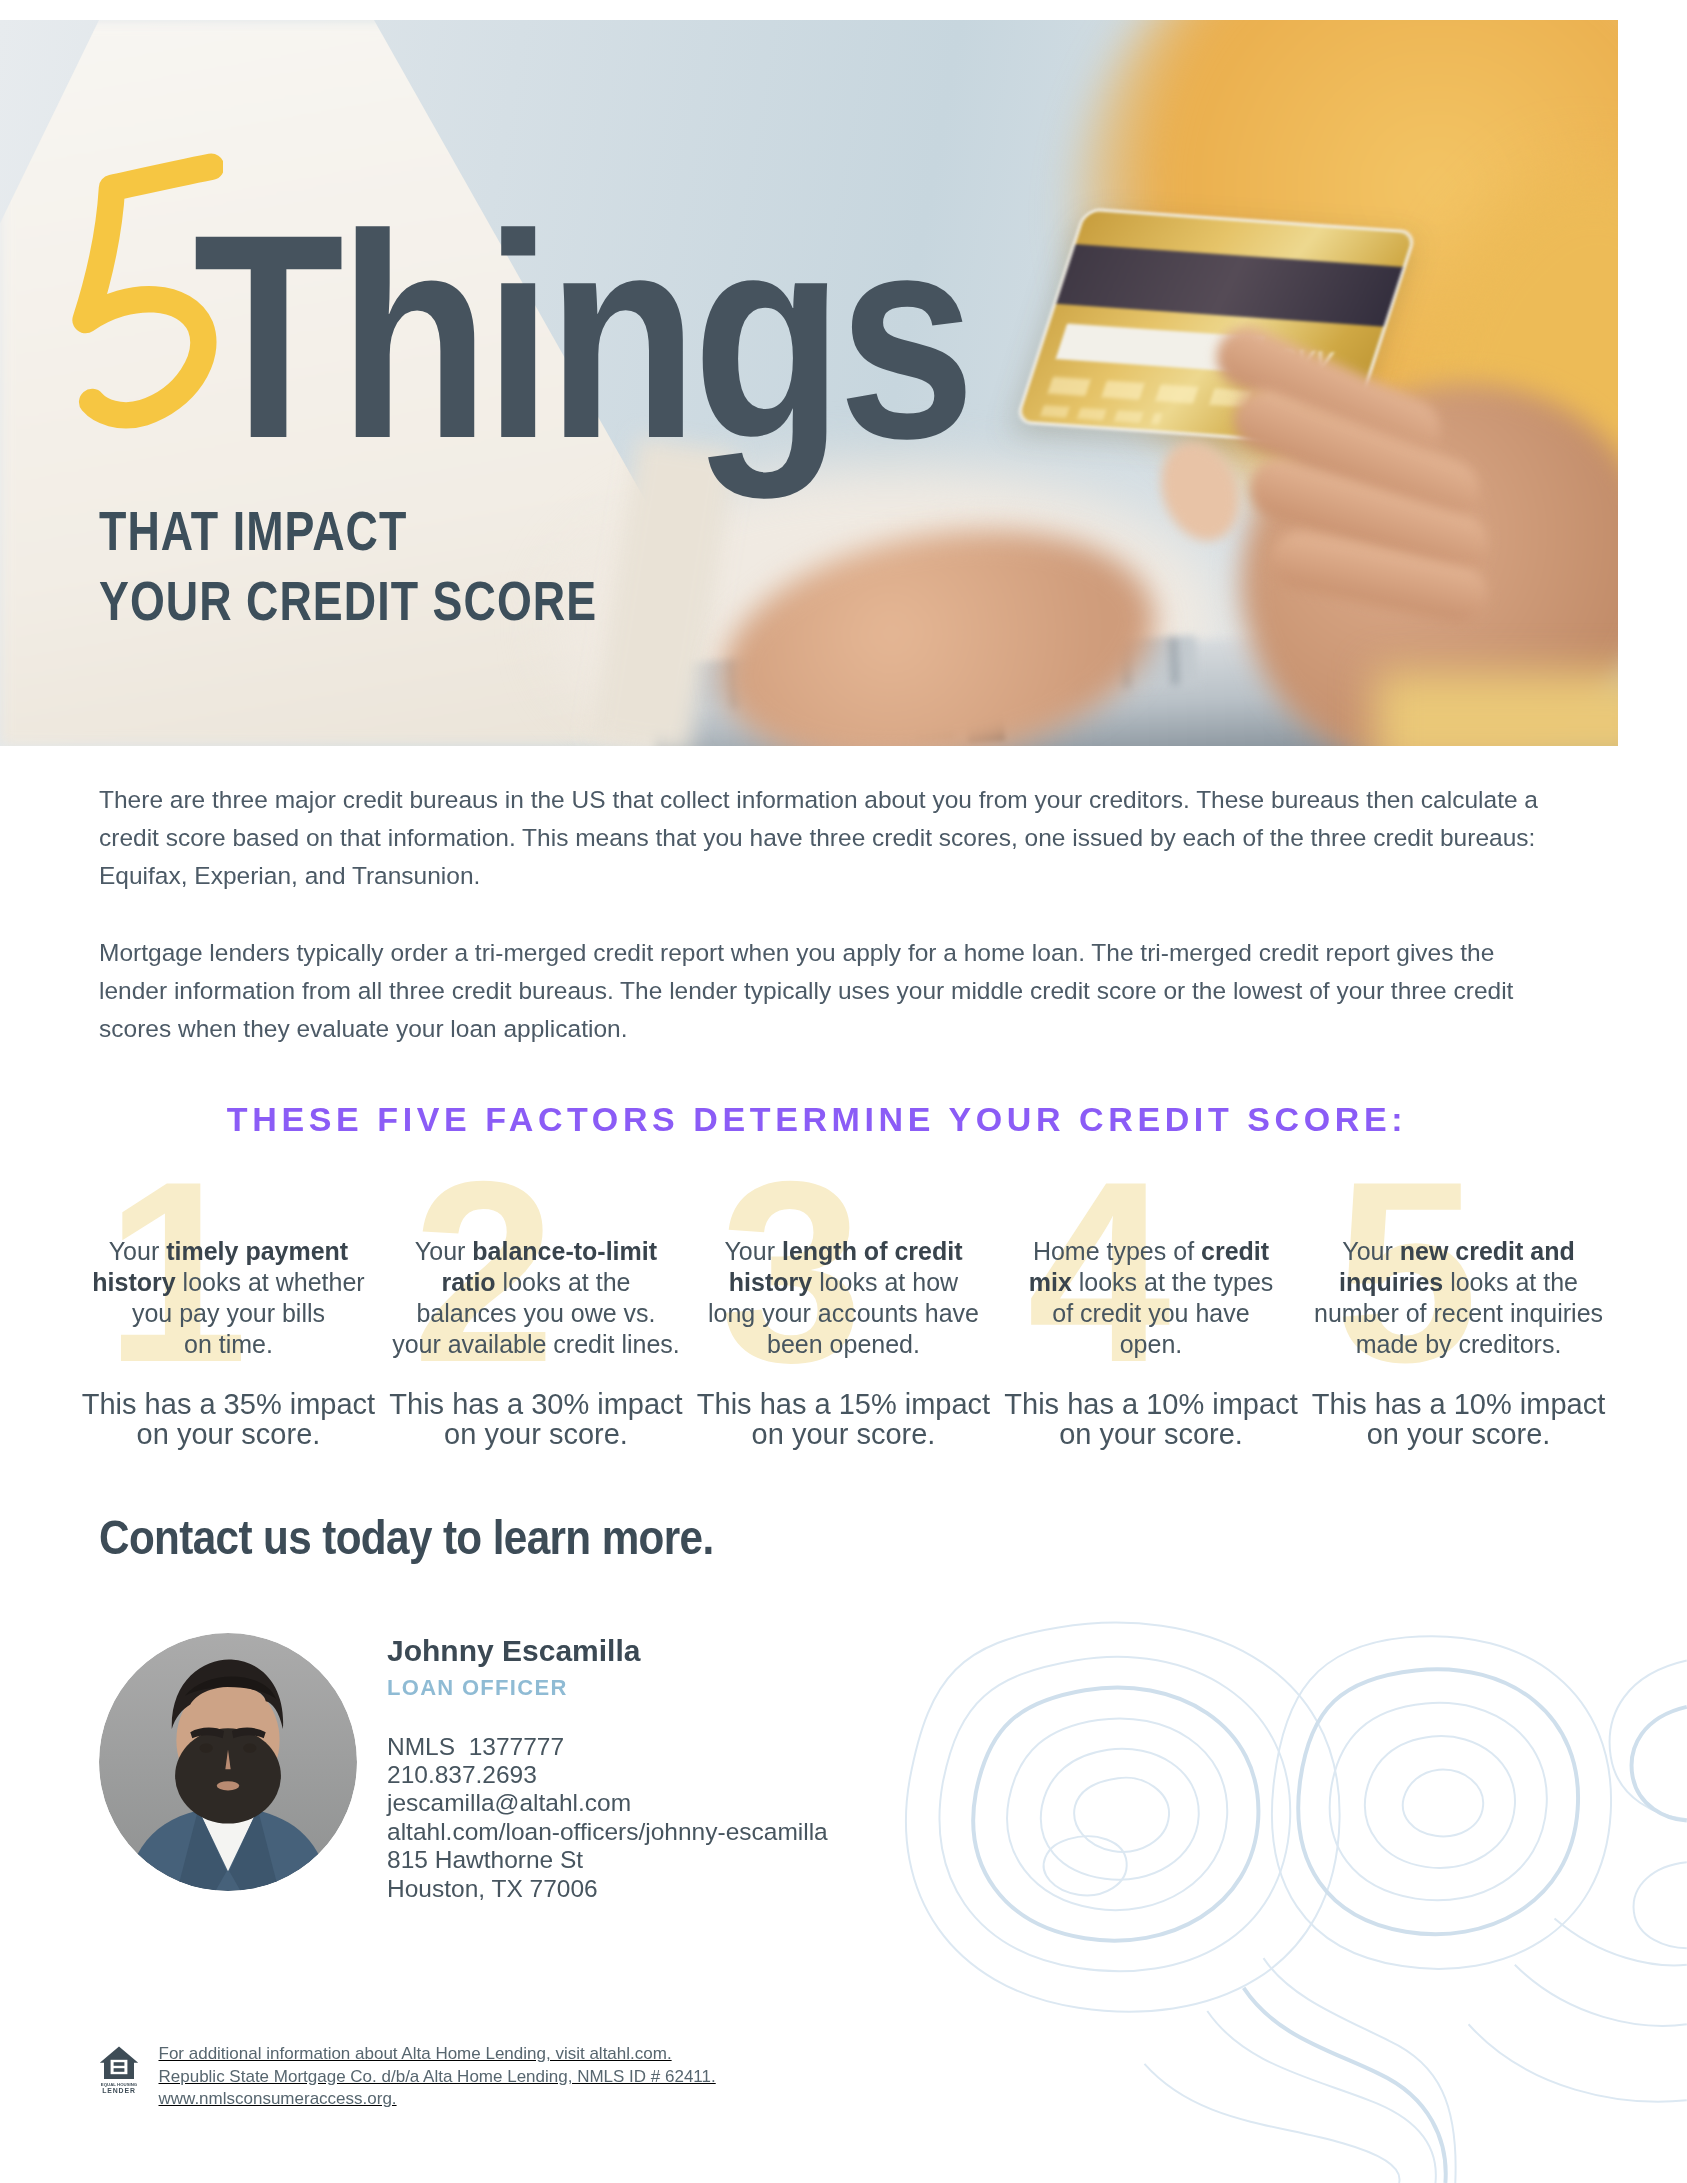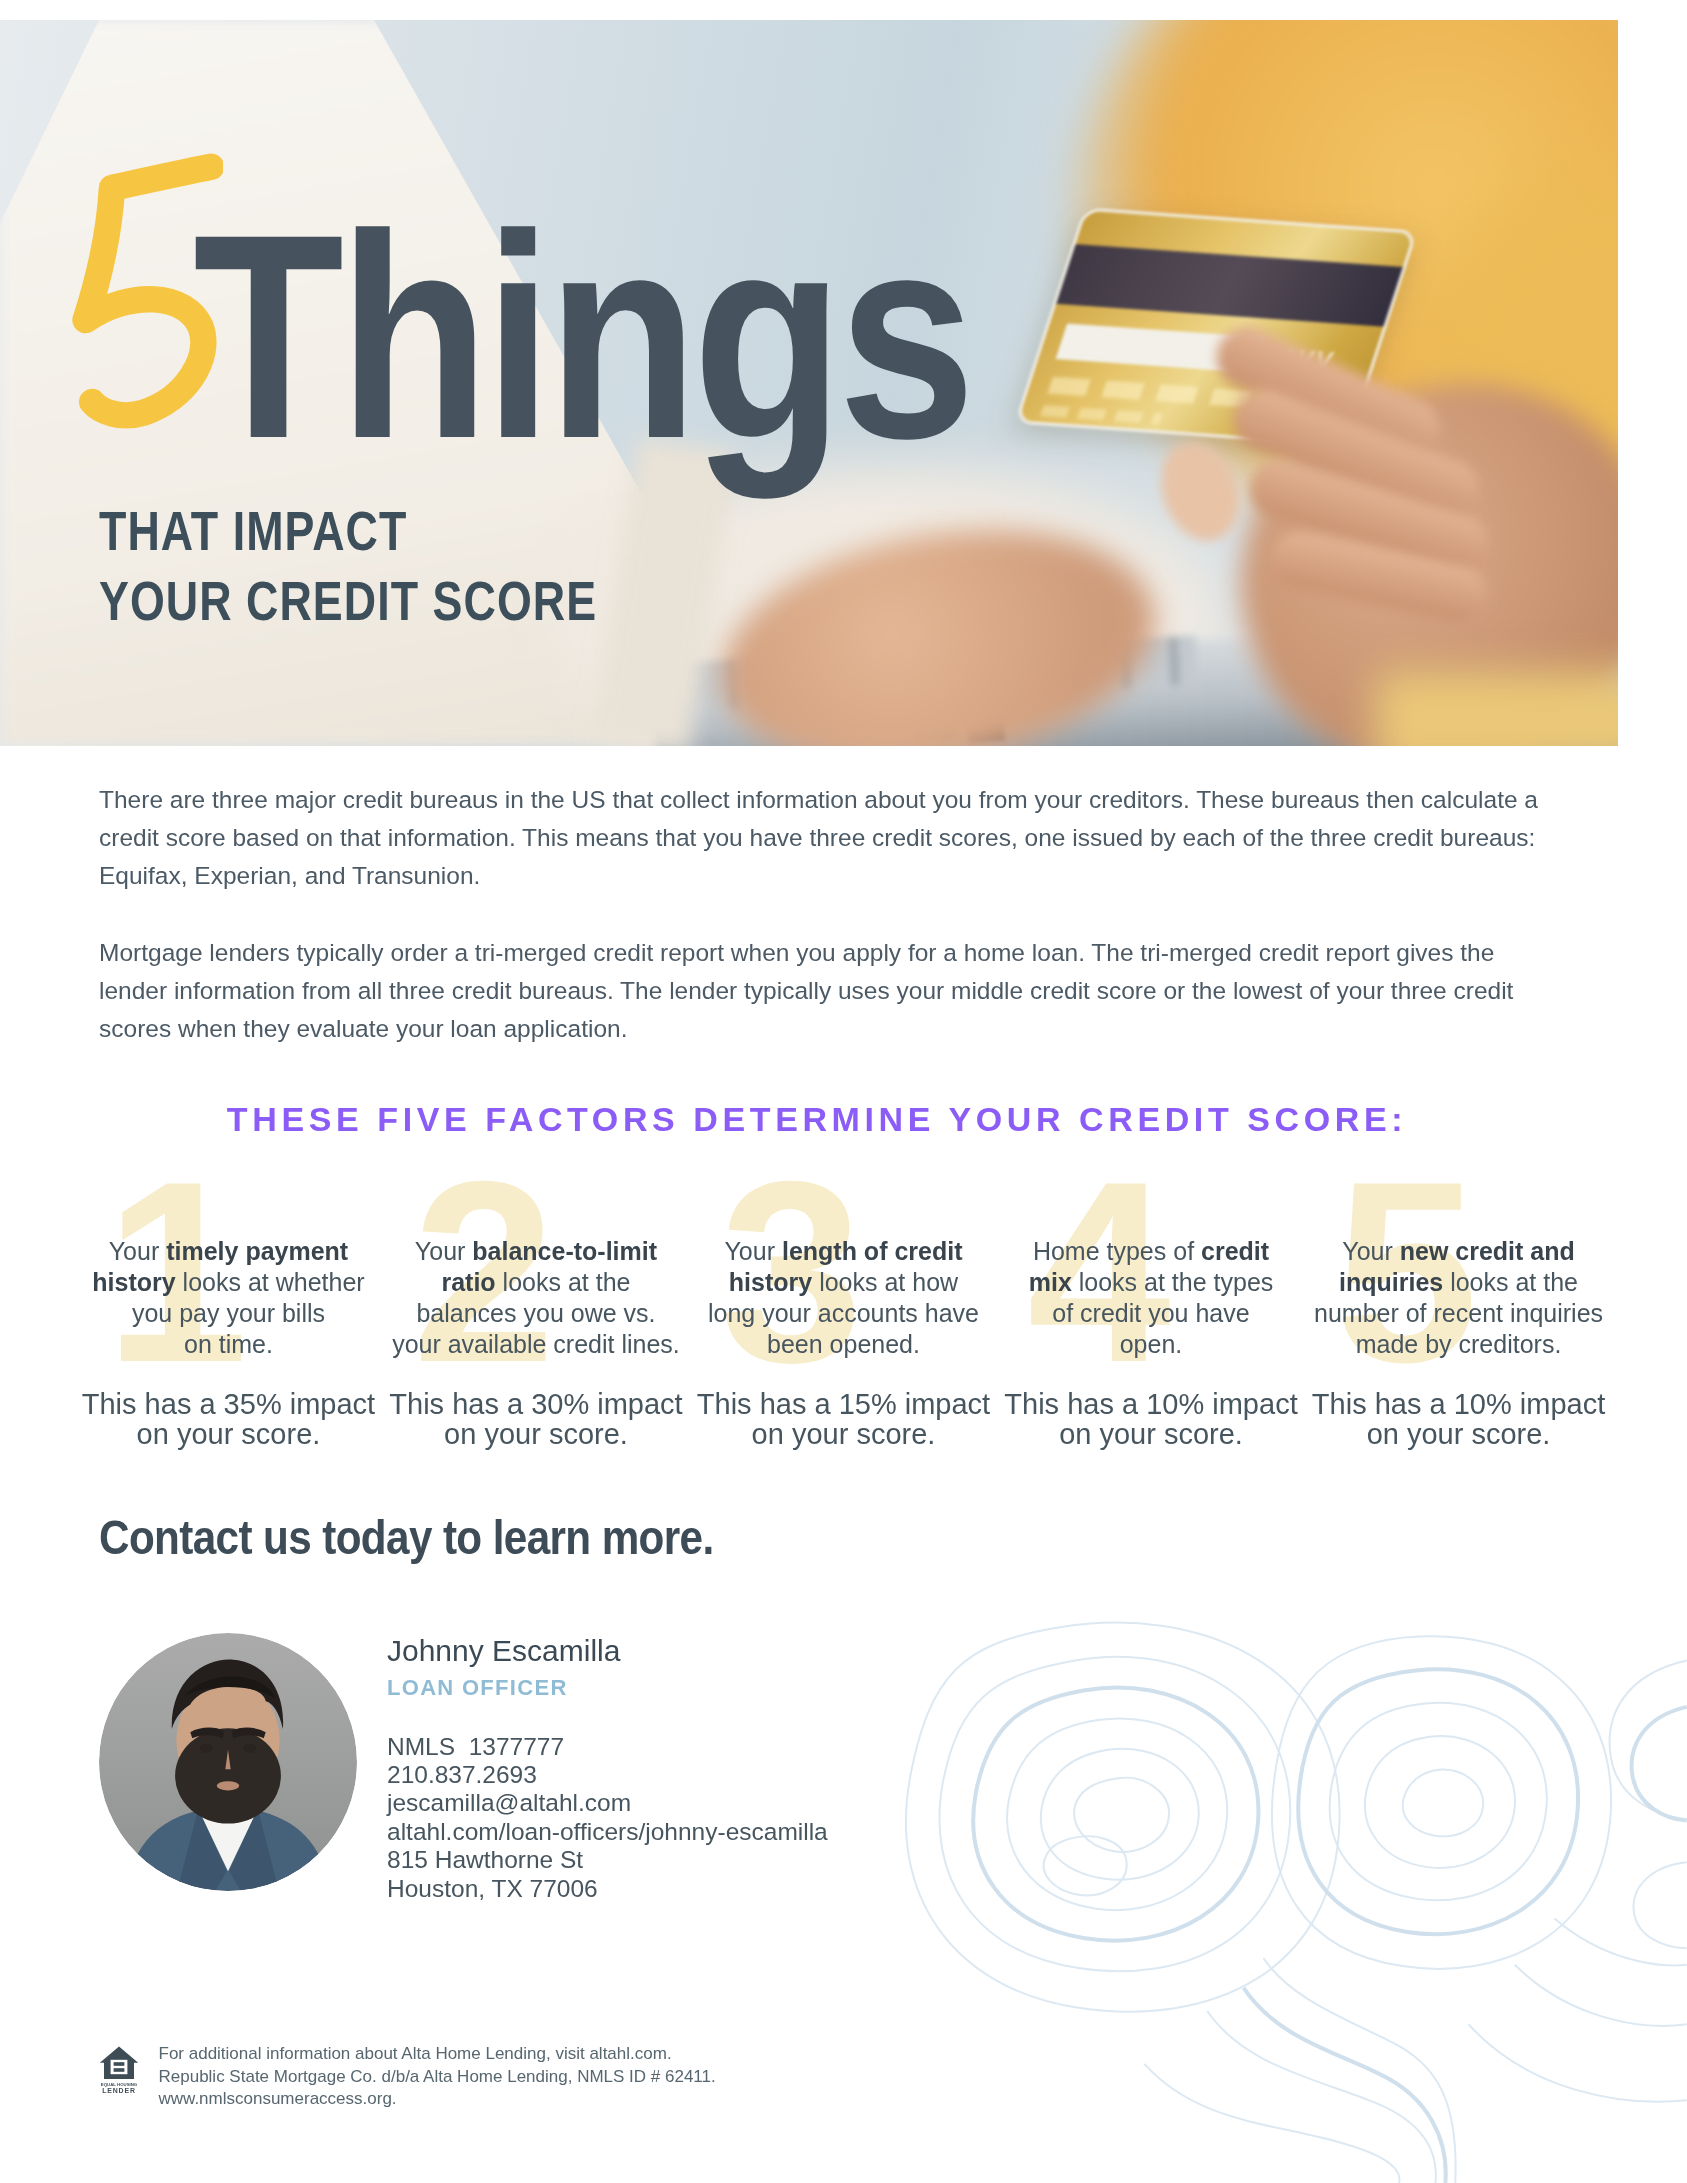--- a/index.html
+++ b/index.html
@@ -78,33 +78,33 @@
   .factor-desc { position:relative; z-index:1; font-size:25px; line-height:31px; color:#47555f; white-space:pre-line; }
   .factor-desc strong { color:#39444d; }
   .factor-impact { position:relative; z-index:1; margin-top:29px; font-size:29px; line-height:30px;
      color:#47555f; white-space:pre-line; }
 
   
   .contact-heading { left:99px; top:1510px; font-size:48px; font-weight:800; color:#3d4c57;
      letter-spacing:-0.7px; transform:scaleX(.88); transform-origin:left top; white-space:nowrap; }
   .avatar { left:99px; top:1633px; width:258px; height:258px; border-radius:50%; overflow:hidden; }
   .contact-card { left:387px; top:1634px; }
-  .contact-name { font-size:30px; font-weight:400; color:#3b4954; }
+  .contact-name { font-size:30px; font-weight:700; color:#3b4954; }
   .contact-role { margin-top:6.6px; font-size:22px; font-weight:700; color:#8fbbd4; letter-spacing:1.3px; }
   .contact-lines { margin-top:32px; font-size:24.5px; line-height:28.4px; color:#47555f; }
   .contact-line { white-space:pre; }
 
   
   .brand { left:106px; top:1893px; display:flex; align-items:flex-start; }
   .brand-name { font-size:105px; font-weight:800; color:#46535e; letter-spacing:-2.6px; line-height:1; }
   .brand-divider { width:2px; height:57px; background:#46535e; margin:57px 0 0 21px; }
   .brand-tagline { margin:56px 0 0 17px; font-size:20.5px; letter-spacing:9.3px; color:#3f4d58; line-height:32px; }
 
   
-  .footer { left:98px; top:2042px; display:flex; gap:18.5px; align-items:flex-start; }
+  .footer { left:98px; top:2042px; display:flex; gap:18.5px; align-items:flex-start;text-decoration:underline; }
   .disclaimer { font-size:17px; line-height:22.5px; color:#57666f; white-space:pre-line; margin-top:1.3px; }
 
   .topo { position:absolute; right:0; bottom:0; width:847px; height:582px; }
 </style>
 </head>
 <body>
 
 <div class="page">
 
   <section class="hero">

